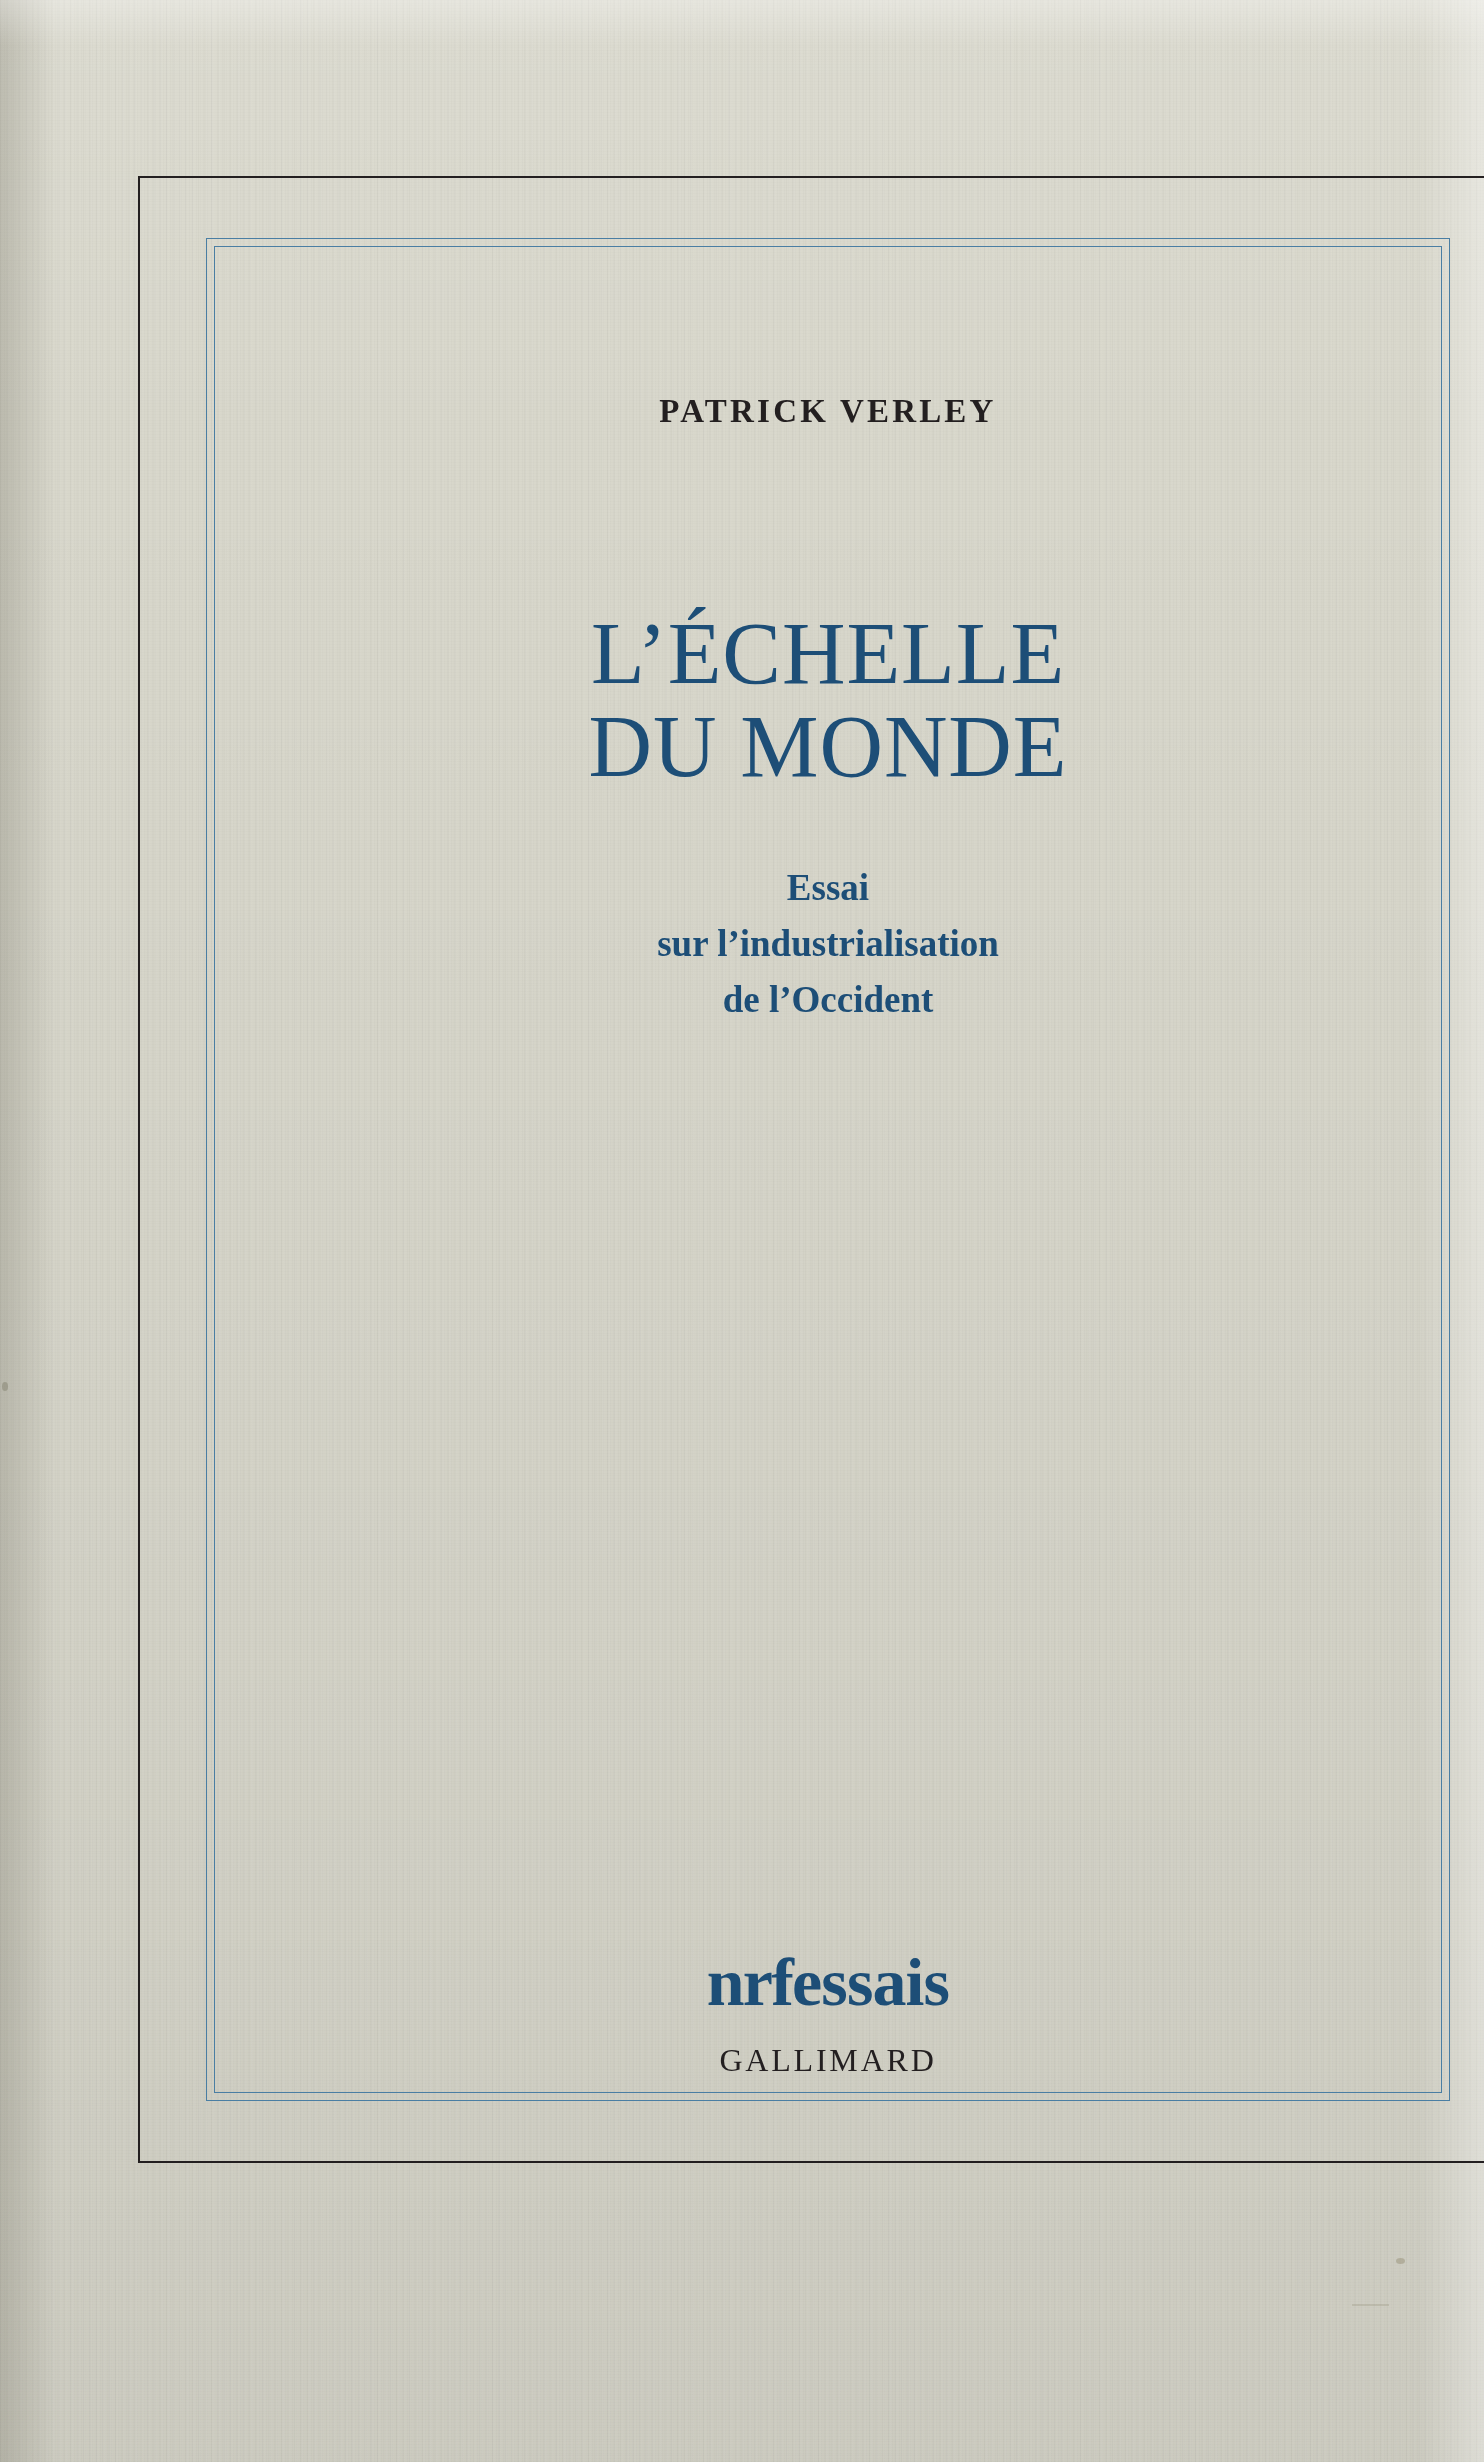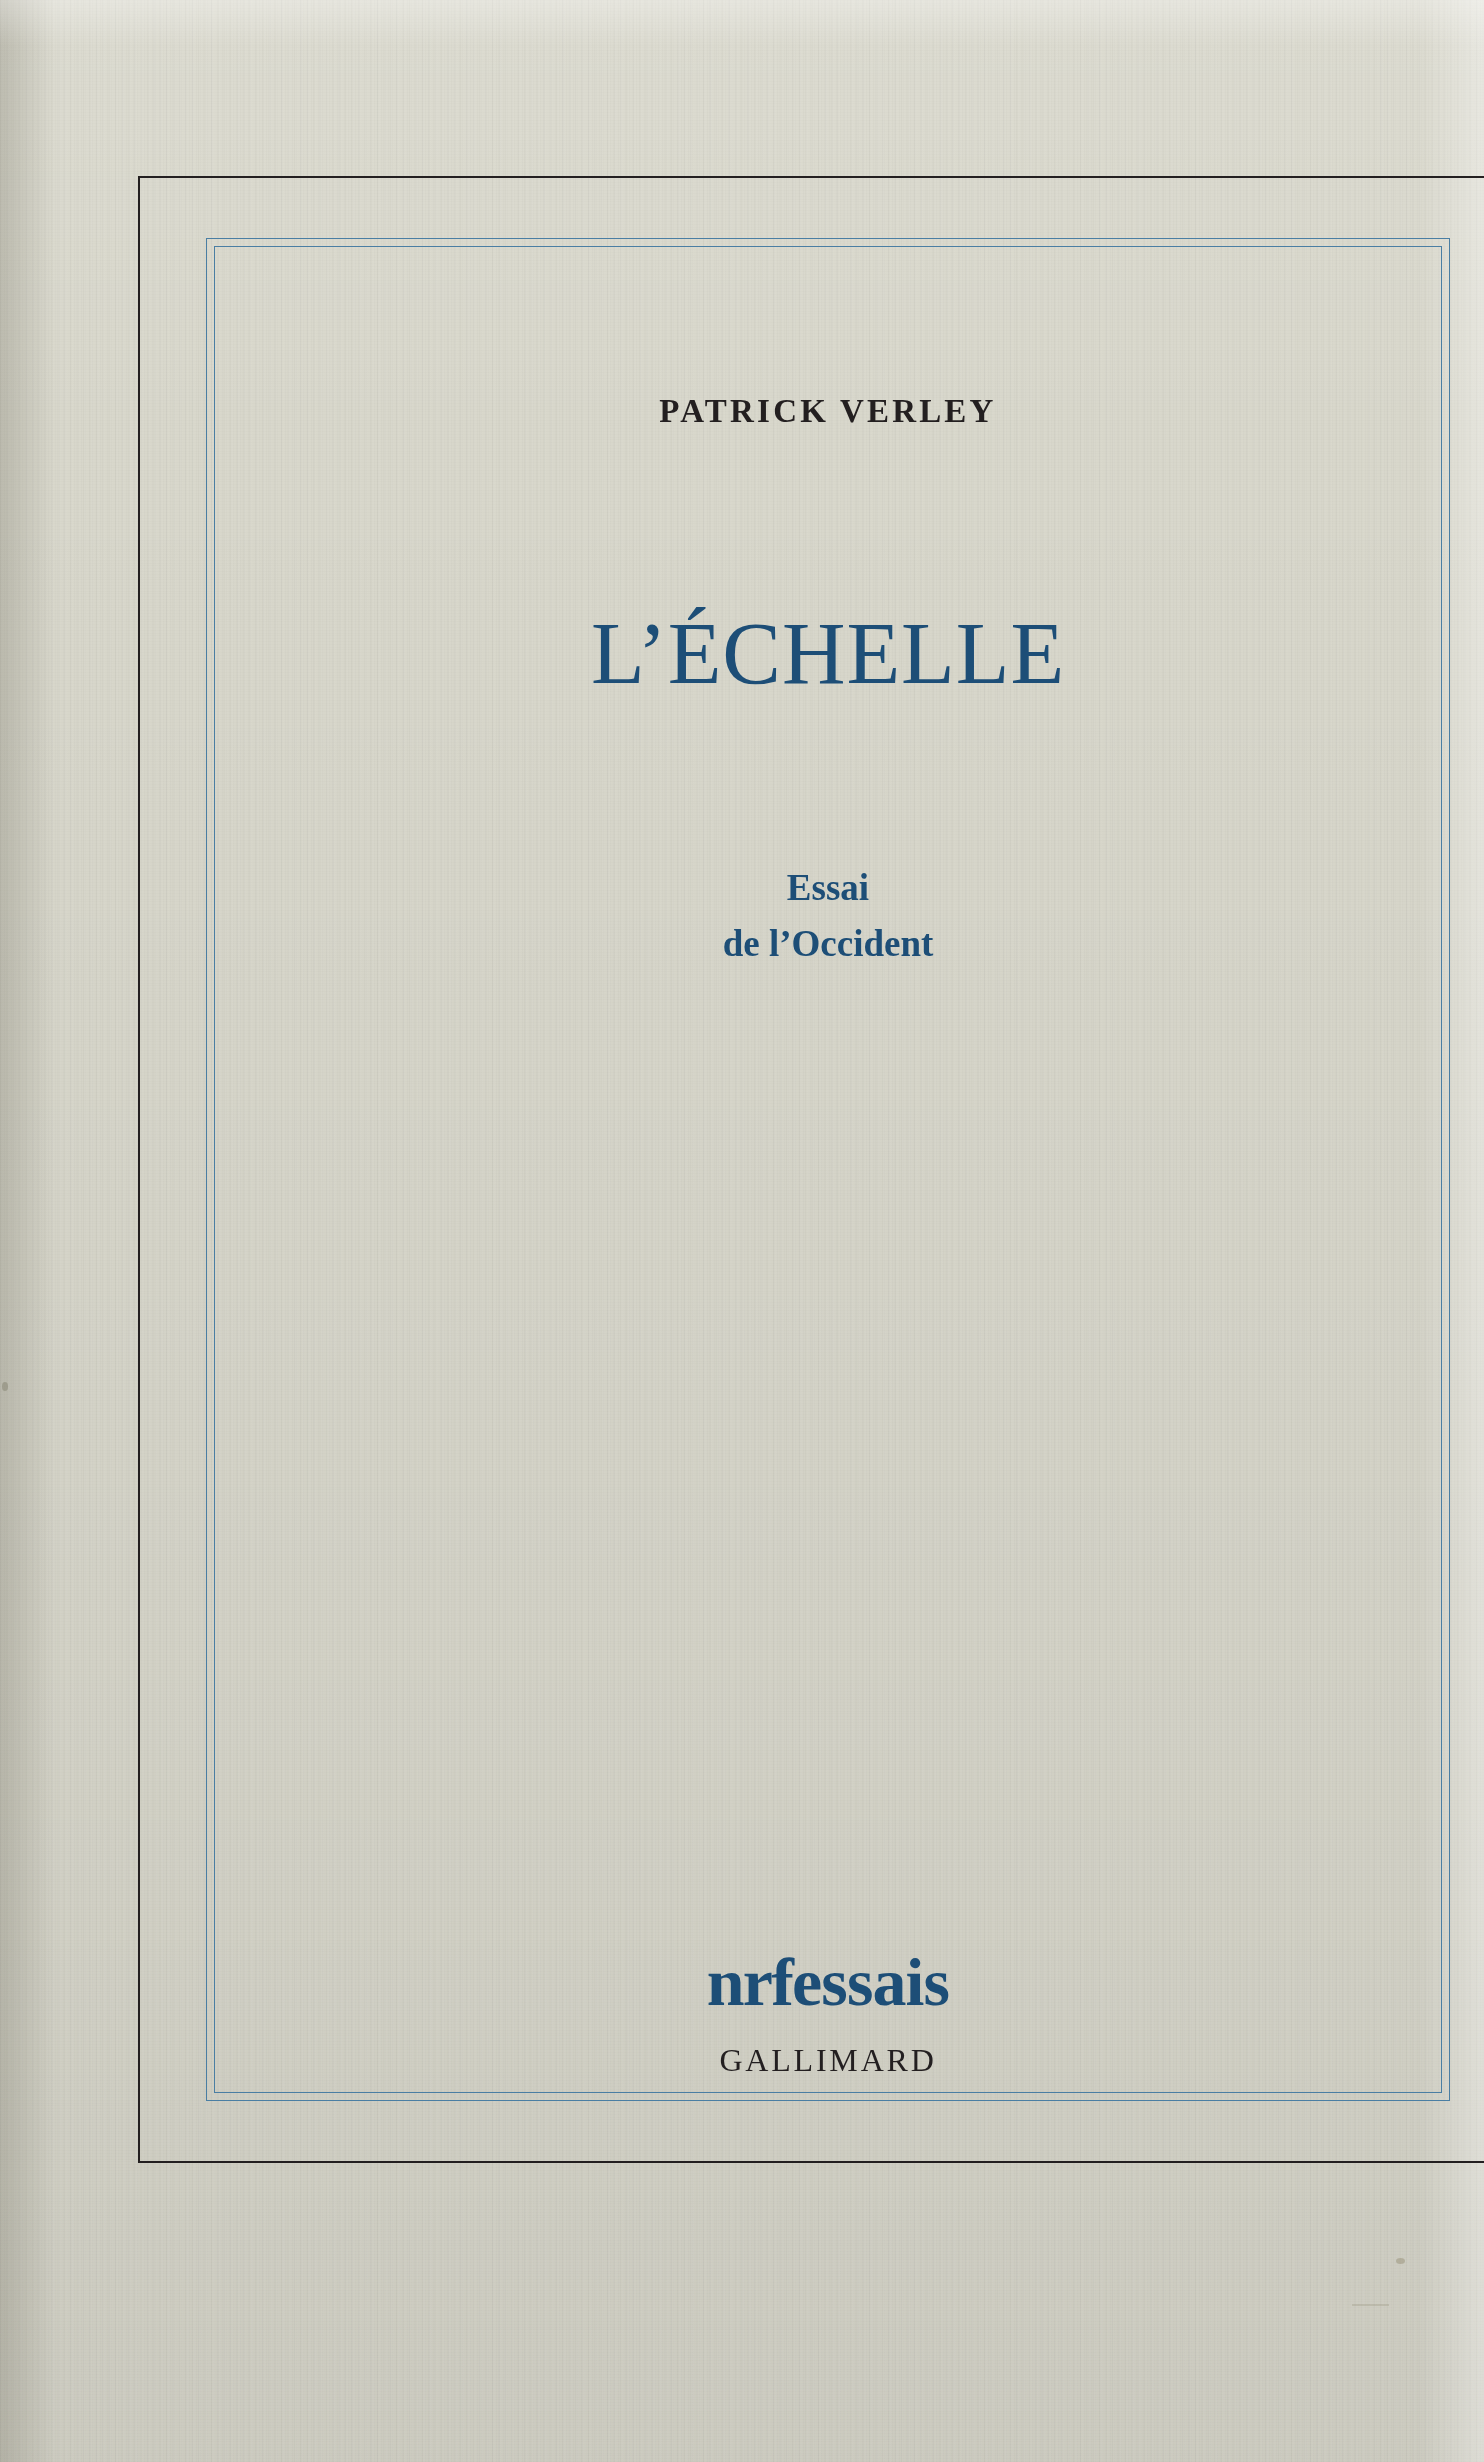--- a/index.html
+++ b/index.html
@@ -208,24 +208,26 @@
   <div class="frame-outer">
     <div class="frame-inner">
       <div class="frame-inner2"></div>
 
       <div class="content">
 
         <div class="author">PATRICK VERLEY</div>
 
         <div class="title">
           <span class="line">L’ÉCHELLE</span>
+          <span class="line">DU MONDE</span>
         </div>
 
         <div class="subtitle">
           <span class="line">Essai</span>
+          <span class="line">sur l’industrialisation</span>
           <span class="line">de l’Occident</span>
         </div>
 
         <div class="imprint">
           <span class="nrf-essais"><span class="nrf">nrf</span><span>essais</span></span>
           <span class="publisher">GALLIMARD</span>
         </div>
 
       </div>
     </div>

